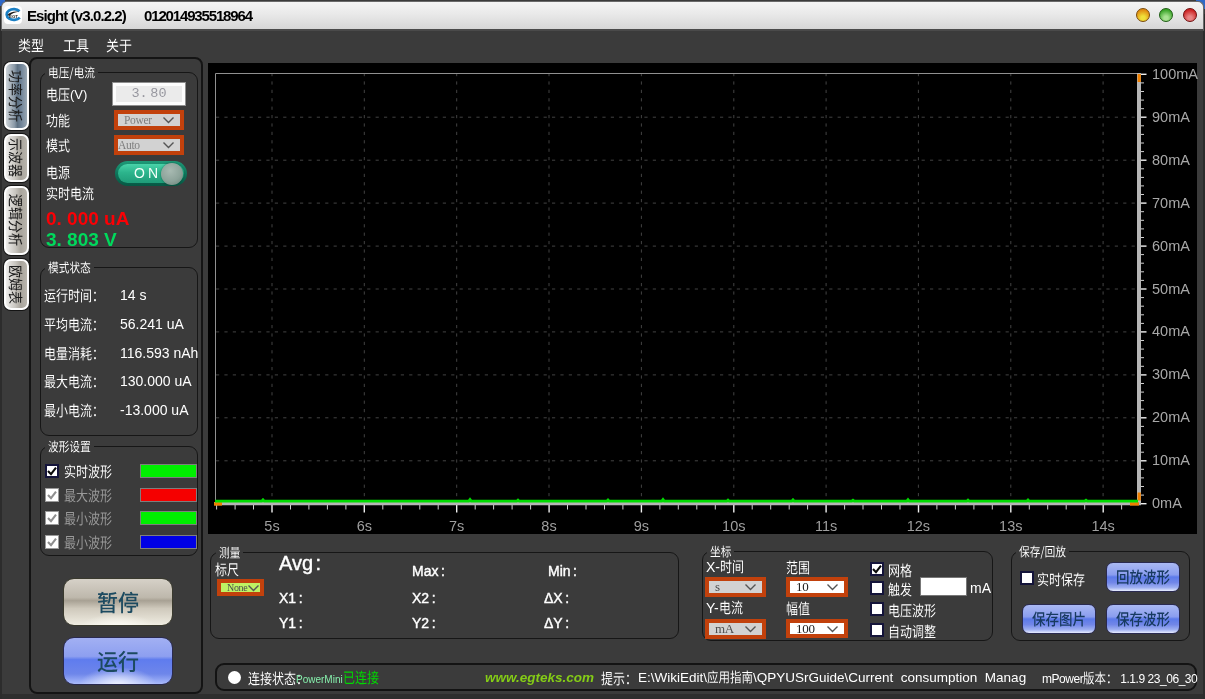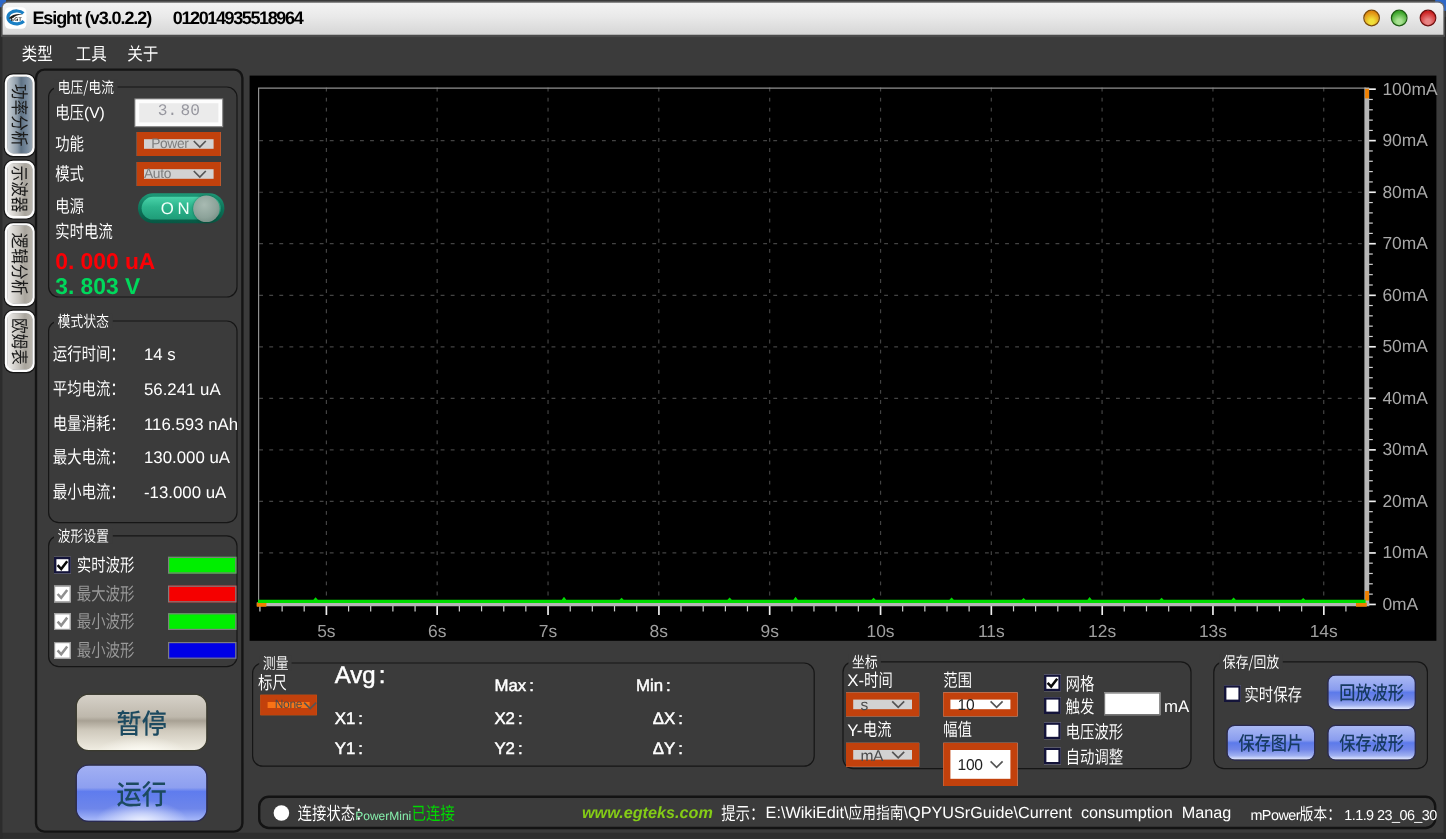--- a/index.html
+++ b/index.html
@@ -1,20 +1,20 @@
 <!DOCTYPE html>
 <html><head><meta charset="utf-8"><title>Esight</title><style>
 *{margin:0;padding:0;box-sizing:border-box}
 html,body{width:1205px;height:699px;overflow:hidden}
 body{font-family:"Liberation Sans",sans-serif;background:#3b3b3b;position:relative}
 .abs{position:absolute}
 svg{overflow:visible}
 .grp{position:absolute;border:1px solid #161616;border-radius:9px}
 .gt{position:absolute;background:#3b3b3b;padding:0 3px;line-height:12px;white-space:nowrap}
-.combo{position:absolute;background:#cfcfcf;border:6px solid #c2410c;display:flex;align-items:center;color:#3a3a3a;font-size:11.5px;letter-spacing:-0.3px;font-family:Liberation Sans, sans-serif}
+.combo{position:absolute;background:#cfcfcf;border:4px solid #c2410c;display:flex;align-items:center;color:#3a3a3a;font-size:11.5px;letter-spacing:-0.3px;font-family:Liberation Serif, serif}
 .cbx{position:absolute;width:14px;height:14px;background:#fff;border:2px solid #10103c}
 .blueb{position:absolute;border-radius:7px;border:1px solid #2a2a50;
  background:linear-gradient(180deg,#aab9f3 0%,#8a9def 42%,#5c7aea 50%,#7287e8 70%,#9fb0f1 88%,#e7ecfe 100%);
  display:flex;align-items:center;justify-content:center}
 .wlab{color:#fff;white-space:nowrap}
 </style></head><body>
 <svg width="0" height="0" style="position:absolute">
 <defs>
 <path id="c0" d="M746 822C722 780 679 719 645 680L706 657C742 693 787 746 824 797ZM181 789C223 748 268 689 287 650L354 683C334 722 287 779 244 818ZM460 839V645H72V576H400C318 492 185 422 53 391C69 376 90 348 101 329C237 369 372 448 460 547V379H535V529C662 466 812 384 892 332L929 394C849 442 706 516 582 576H933V645H535V839ZM463 357C458 318 452 282 443 249H67V179H416C366 85 265 23 46 -11C60 -28 79 -60 85 -80C334 -36 445 47 498 172C576 31 714 -49 916 -80C925 -59 946 -27 963 -10C781 11 647 74 574 179H936V249H523C531 283 537 319 542 357Z"></path>
 <path id="c1" d="M635 783V448H704V783ZM822 834V387C822 374 818 370 802 369C787 368 737 368 680 370C691 350 701 321 705 301C776 301 825 302 855 314C885 325 893 344 893 386V834ZM388 733V595H264V601V733ZM67 595V528H189C178 461 145 393 59 340C73 330 98 302 108 288C210 351 248 441 259 528H388V313H459V528H573V595H459V733H552V799H100V733H195V602V595ZM467 332V221H151V152H467V25H47V-45H952V25H544V152H848V221H544V332Z"></path>
@@ -542,29 +542,29 @@
         <use href="#c49" x="0"></use>
         <use href="#c36" x="1000"></use>
       </g>
     </svg></div>
 <div class="abs wlab" style="left:215px;top:561px"><svg width="24" height="15" viewBox="0 0 24 15" style="vertical-align:-2px;fill:#fff;">
       <g transform="scale(0.01200,0.01500) translate(0,880.0) scale(1,-1)">
         <use href="#c50" x="0"></use>
         <use href="#c51" x="1000"></use>
       </g>
     </svg></div>
-<div class="combo" style="left:217px;top:579px;width:47px;height:17px;background:#f97316;color:#4c4c4c;font-size:10px">
+<div class="combo" style="left:217px;top:579px;width:47px;height:17px;background:#bef264;color:#4c4c4c;font-size:10px">
     <span style="margin-left:6px">None</span>
     <svg width="13" height="8" viewBox="0 0 13 8" style="margin-left:auto;margin-right:5px">
       <path d="M1.5 1.5l5 5 5-5" fill="none" stroke="#555" stroke-width="1.4"></path>
     </svg>
   </div>
 <div class="abs wlab" style="left:279px;top:552px;font-size:20px;-webkit-text-stroke:0.4px #fff">Avg<span style="margin-left:2.5px">:</span></div>
 <div class="abs wlab" style="left:412px;top:563px;font-size:14px;-webkit-text-stroke:0.4px #fff">Max<span style="margin-left:2.5px">:</span></div>
-<div class="abs wlab" style="left:530px;top:563px;font-size:14px;-webkit-text-stroke:0.4px #fff">Min<span style="margin-left:2.5px">:</span></div>
+<div class="abs wlab" style="left:548px;top:563px;font-size:14px;-webkit-text-stroke:0.4px #fff">Min<span style="margin-left:2.5px">:</span></div>
 <div class="abs wlab" style="left:279px;top:590px;font-size:14px;-webkit-text-stroke:0.4px #fff">X1<span style="margin-left:2.5px">:</span></div>
 <div class="abs wlab" style="left:412px;top:590px;font-size:14px;-webkit-text-stroke:0.4px #fff">X2<span style="margin-left:2.5px">:</span></div>
 <div class="abs wlab" style="left:544px;top:590px;font-size:14px;-webkit-text-stroke:0.4px #fff">ΔX<span style="margin-left:2.5px">:</span></div>
 <div class="abs wlab" style="left:279px;top:615px;font-size:14px;-webkit-text-stroke:0.4px #fff">Y1<span style="margin-left:2.5px">:</span></div>
 <div class="abs wlab" style="left:412px;top:615px;font-size:14px;-webkit-text-stroke:0.4px #fff">Y2<span style="margin-left:2.5px">:</span></div>
 <div class="abs wlab" style="left:544px;top:615px;font-size:14px;-webkit-text-stroke:0.4px #fff">ΔY<span style="margin-left:2.5px">:</span></div>
 <div class="grp" style="left:702px;top:551px;width:291px;height:90px"></div>
 <div class="gt" style="left:707px;top:545px"><svg width="21" height="13" viewBox="0 0 21 13" style="vertical-align:-2px;fill:#fff;">
       <g transform="scale(0.01070,0.01300) translate(0,880.0) scale(1,-1)">
         <use href="#c52" x="0"></use>
@@ -606,21 +606,21 @@
         <use href="#c55" x="0"></use>
         <use href="#c56" x="1000"></use>
       </g>
     </svg></div>
 <div class="combo" style="left:705px;top:619px;width:61px;height:20px;background:#d2d2d2;color:#4c4c4c;font-size:13px">
     <span style="margin-left:6px">mA</span>
     <svg width="13" height="8" viewBox="0 0 13 8" style="margin-left:auto;margin-right:5px">
       <path d="M1.5 1.5l5 5 5-5" fill="none" stroke="#555" stroke-width="1.4"></path>
     </svg>
   </div>
-<div class="combo" style="left:786px;top:619px;width:62px;height:36px;background:#fff;color:#222;font-size:13px">
+<div class="combo" style="left:786px;top:619px;width:62px;height:19px;background:#fff;color:#222;font-size:13px">
     <span style="margin-left:6px">100</span>
     <svg width="13" height="8" viewBox="0 0 13 8" style="margin-left:auto;margin-right:5px">
       <path d="M1.5 1.5l5 5 5-5" fill="none" stroke="#555" stroke-width="1.4"></path>
     </svg>
   </div>
 <div class="cbx" style="left:870px;top:562px;width:14px;height:14px;background:#fff;border:2px solid #14143a">
     <svg width="14" height="14" viewBox="0 0 14 14" style="position:absolute;left:-2px;top:-2px">
       <path d="M3 7l3 3.2 5-6.5" fill="none" stroke="#0a0a0a" stroke-width="2.1"></path>
     </svg>
   </div>

